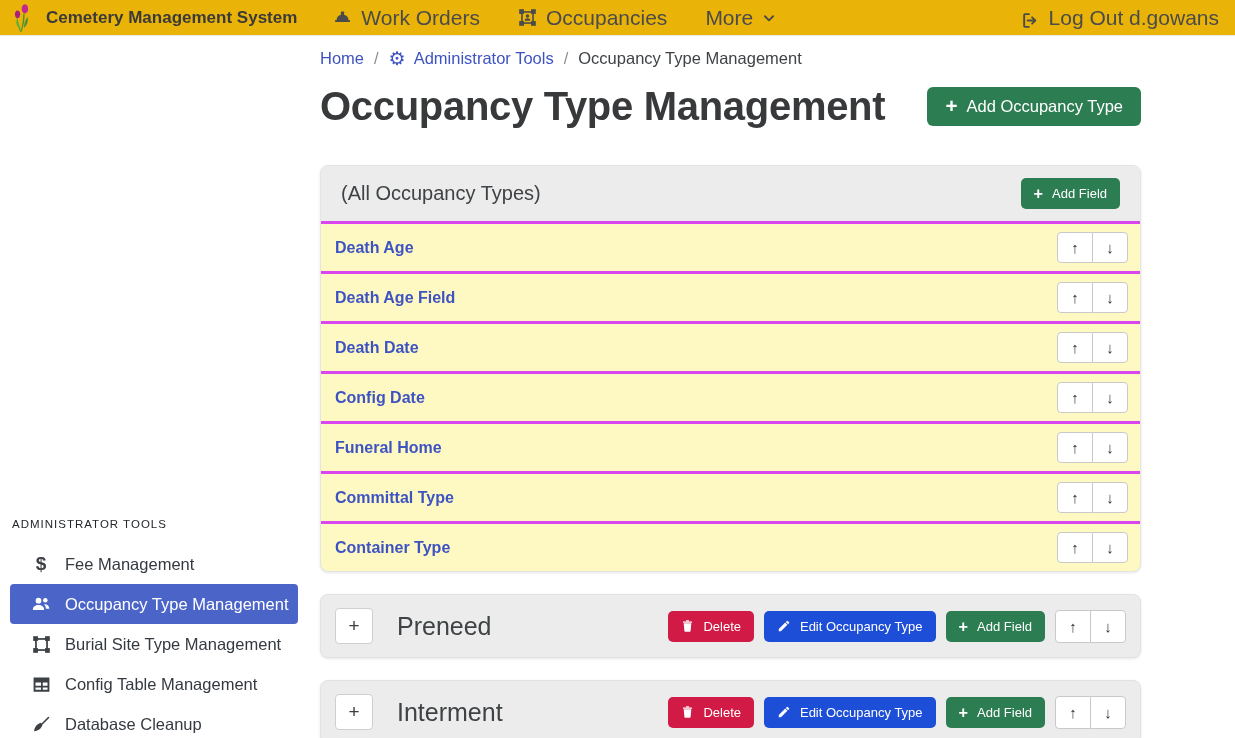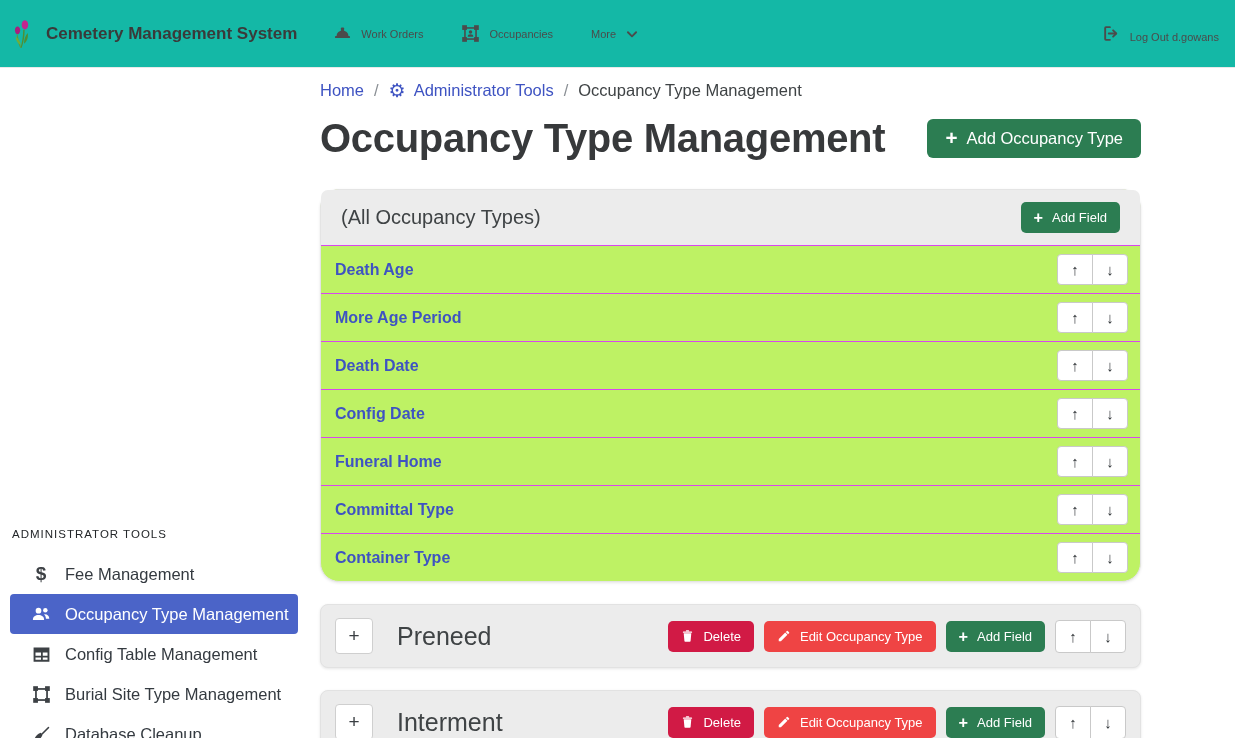--- a/index.html
+++ b/index.html
@@ -8,31 +8,31 @@
     width:1235px; height:738px; overflow:hidden;
     background:#ffffff;
     font-family:"Liberation Sans", sans-serif;
     color:#3f4345;
     -webkit-font-smoothing:antialiased;
   }
   a { text-decoration:none; cursor:pointer; }
 
   
   .navbar {
-    height:68px; background:#14b8a6;
+    height:36px; background:#eab308;
     display:flex; align-items:center;
     padding:0 16px 0 12px;
     border-bottom:1px solid #e9e9e9;
   }
   .brand { display:flex; align-items:center; gap:10px; margin-right:30px; }
   .brand-text { font-size:17px; font-weight:bold; color:#3a3a3a; white-space:nowrap; }
   .nav-links { display:flex; align-items:center; gap:38px; margin-left:6px; }
   .nav-link {
     display:flex; align-items:center; gap:9px;
-    color:#4b4b4b; font-size:11px; white-space:nowrap;
+    color:#4b4b4b; font-size:21px; white-space:nowrap;
   }
   .nav-link svg { flex-shrink:0; }
   .nav-right { margin-left:auto;align-items:flex-end; }
   .icon { display:inline-flex; align-items:center; justify-content:center; }
 
   
   .layout { display:flex; align-items:flex-end; }
   .sidebar { width:310px; flex-shrink:0; padding-top:11px; }
   .sidebar-heading {
     font-size:11.5px; letter-spacing:1px; color:#24272a;
@@ -63,41 +63,41 @@
   .title-row { display:flex; align-items:center; justify-content:space-between; margin-top:16px; }
   .page-title { margin:0; font-size:40px; font-weight:600; color:#37393b; letter-spacing:-0.3px; }
 
   .btn {
     display:inline-flex; align-items:center; gap:9px;
     border:none; border-radius:5px; color:#fff; cursor:pointer;
     font-family:inherit;
   }
   .btn .icon { color:#fff; }
   .btn-green   { background:#2c7d52; }
-  .btn-teal    { background:#ef4444; }
+  .btn-teal    { background:#1d4ed8; }
   .btn-red     { background:#d11a45; }
   .btn-lg { font-size:16.5px; padding:10px 18px; border-radius:6px; }
   .btn-sm { font-size:13px; padding:8px 13px; }
   .plus-glyph { font-weight:bold; font-size:1.25em; line-height:0.8; }
 
   
   .panel {
-    margin-top:28px;
-    border:1px solid #e4e4e4; border-radius:19px;
+    margin-top:36px;
+    border:1px solid #e4e4e4; border-radius:8px;
     box-shadow:0 1px 3px rgba(0,0,0,0.10);
-    background:#bef264;
+    background:#fef9c3;
   }
   .panel-header {
     background:#ececec; border-radius:7px 7px 0 0;
     padding:12px 20px; display:flex; align-items:center; justify-content:space-between;
   }
   .panel-title { font-size:20px; color:#3f4345; }
   .field-row {
     display:flex; align-items:center; justify-content:space-between;
-    padding:8px 12px 8px 14px; border-top:1px solid #d946ef;
+    padding:8px 12px 8px 14px; border-top:3px solid #d946ef;
   }
   .field-row:first-of-type { border-top:none; }
   .field-link { font-size:16px; font-weight:bold; color:#3e53c2; }
 
   .arrow-group { display:flex; }
   .arrow-btn {
     width:36px; height:31px; background:#fff;
     border:1px solid #c9c9c9; color:#2f3337;
     font-size:15px; font-weight:bold; line-height:1;
     display:flex; align-items:center; justify-content:center; cursor:pointer;
@@ -207,38 +207,38 @@
           <path d="M2.3 18.5 c0-3.4 3-5.3 6.7-5.3 s6.7 1.9 6.7 5.3 v0.7 h-13.4 z"></path>
           <circle cx="17.2" cy="7.6" r="2.7"></circle>
           <path d="M16.6 12.3 c3.1 0.2 5.3 2 5.3 4.9 v0.6 h-4 c0-2.2-0.8-4-2.3-5.2 z"></path>
         </svg>
       </span>
       <span>Occupancy Type Management</span>
     </div>
 
     <div class="side-item">
       <span class="icon">
-        <svg width="19" height="19" viewBox="0 0 24 24" fill="currentColor">
-          <path d="M2 3 h20 v18 H2 Z M4.4 9.5 h7 v4 h-7 Z M13.6 9.5 h6 v4 h-6 Z M4.4 15.7 h7 v3 h-7 Z M13.6 15.7 h6 v3 h-6 Z" fill-rule="evenodd"></path>
-        </svg>
-      </span>
-      <span>Config Table Management</span>
-    </div>
-
-    <div class="side-item">
-      <span class="icon">
         <svg width="19" height="19" viewBox="0 0 24 24">
           <rect x="5" y="5" width="14" height="14" fill="none" stroke="currentColor" stroke-width="2.2"></rect>
           <rect x="1.5" y="1.5" width="6" height="6" fill="currentColor"></rect>
           <rect x="16.5" y="1.5" width="6" height="6" fill="currentColor"></rect>
           <rect x="1.5" y="16.5" width="6" height="6" fill="currentColor"></rect>
           <rect x="16.5" y="16.5" width="6" height="6" fill="currentColor"></rect>
         </svg>
       </span>
       <span>Burial Site Type Management</span>
+    </div>
+
+    <div class="side-item">
+      <span class="icon">
+        <svg width="19" height="19" viewBox="0 0 24 24" fill="currentColor">
+          <path d="M2 3 h20 v18 H2 Z M4.4 9.5 h7 v4 h-7 Z M13.6 9.5 h6 v4 h-6 Z M4.4 15.7 h7 v3 h-7 Z M13.6 15.7 h6 v3 h-6 Z" fill-rule="evenodd"></path>
+        </svg>
+      </span>
+      <span>Config Table Management</span>
     </div>
 
     <div class="side-item">
       <span class="icon">
         <svg width="19" height="19" viewBox="0 0 24 24" fill="currentColor">
           <path d="M21.6 3.8 L13.4 12 l-1.4-1.4 8.2-8.2 a1 1 0 0 1 1.4 1.4 z"></path>
           <path d="M11.2 9.8 c-4.6 1.2-8.2 5.4-8.6 10.8 5.4-0.4 9.6-4 10.8-8.6 z"></path>
         </svg>
       </span>
       <span>Database Cleanup</span>
@@ -276,21 +276,21 @@
       </div>
 
       <div class="field-row">
         <a class="field-link">Death Age</a>
         <div class="arrow-group">
           <button class="arrow-btn up">↑</button>
           <button class="arrow-btn down">↓</button>
         </div>
       </div>
       <div class="field-row">
-        <a class="field-link">More Age Period</a>
+        <a class="field-link">Death Age Field</a>
         <div class="arrow-group">
           <button class="arrow-btn up">↑</button>
           <button class="arrow-btn down">↓</button>
         </div>
       </div>
       <div class="field-row">
         <a class="field-link">Death Date</a>
         <div class="arrow-group">
           <button class="arrow-btn up">↑</button>
           <button class="arrow-btn down">↓</button>

